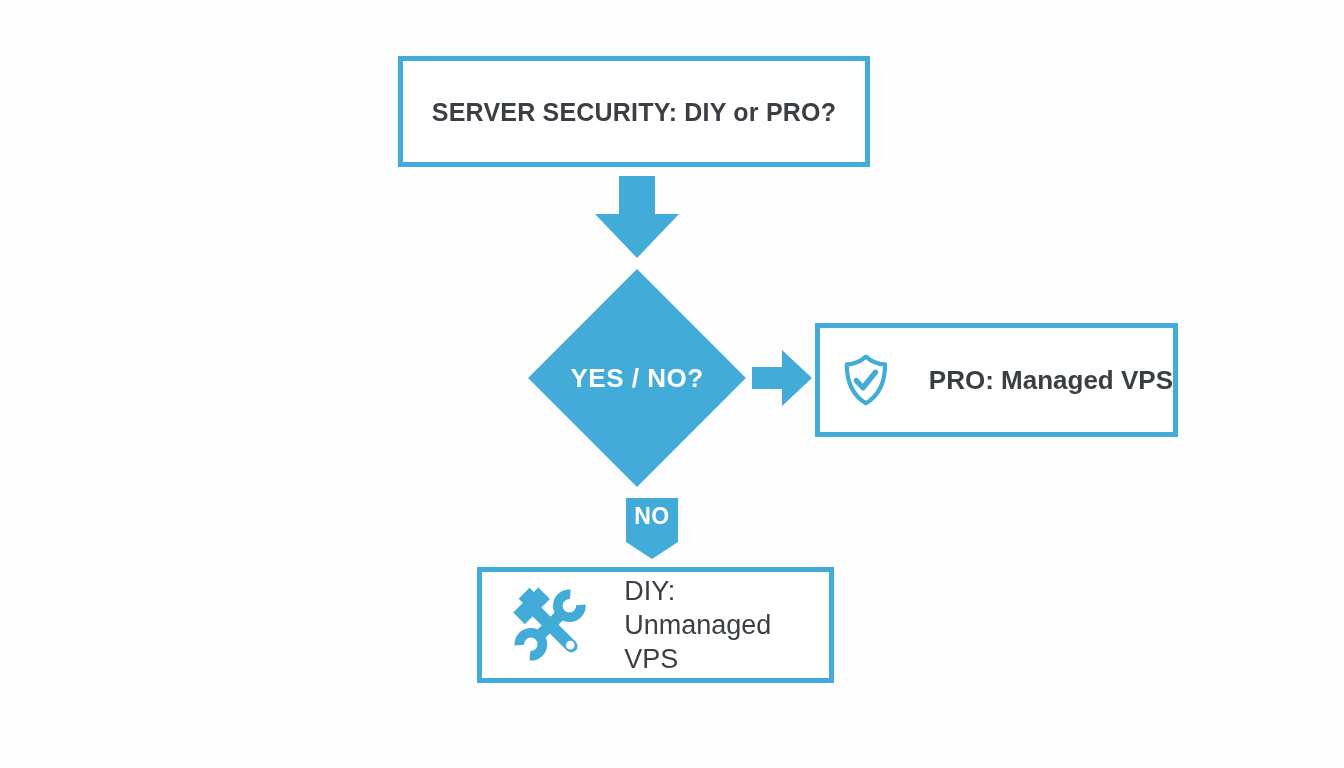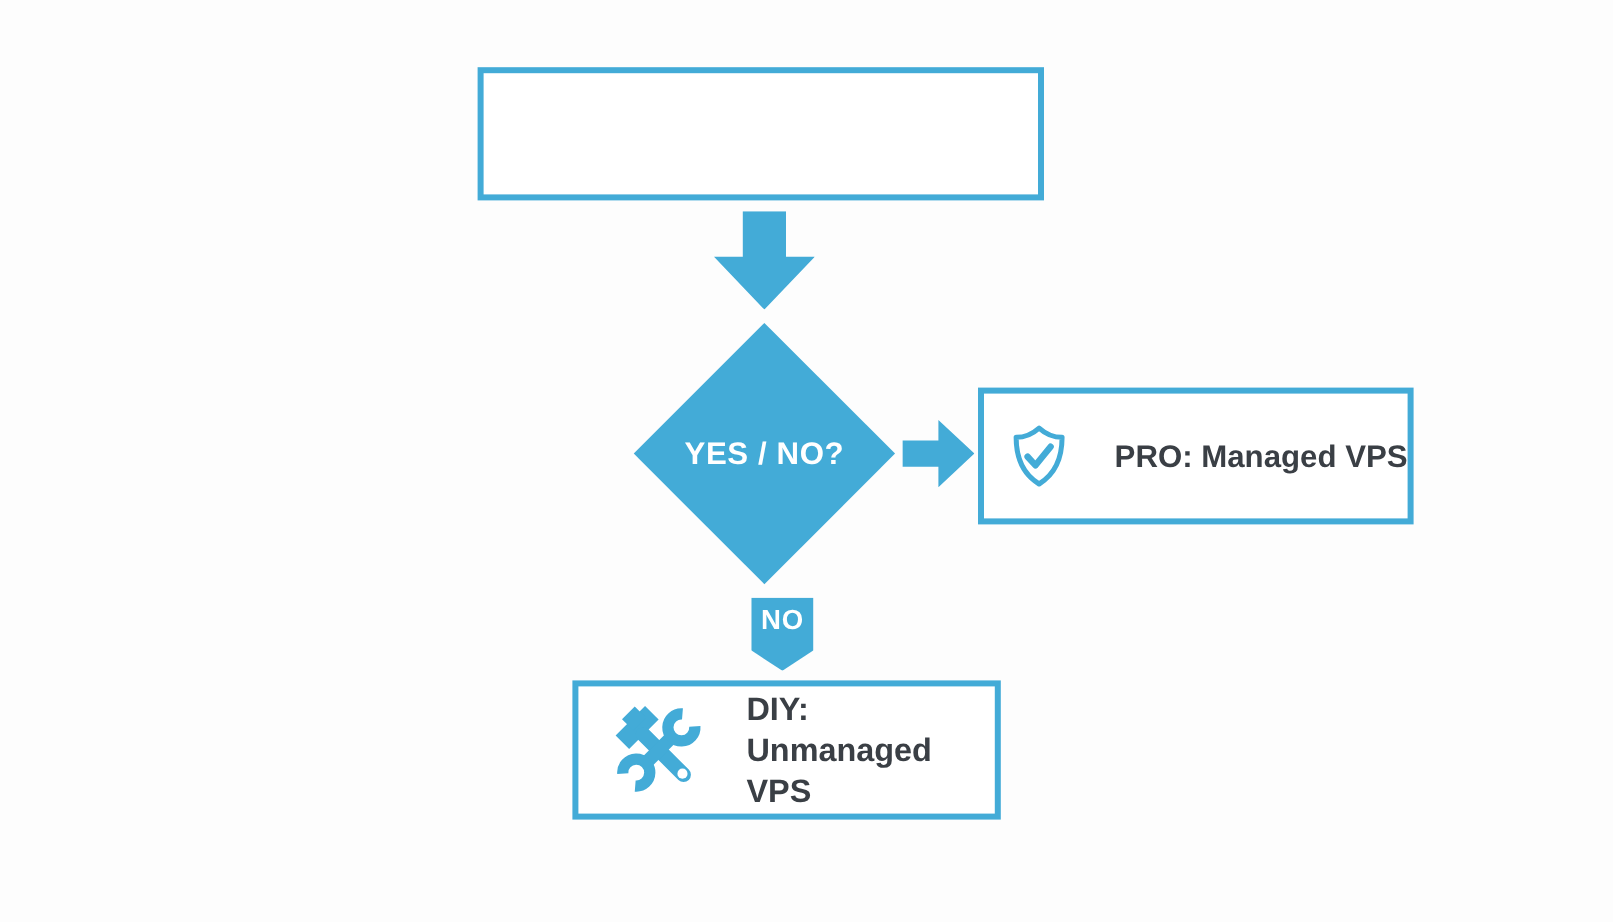--- a/index.html
+++ b/index.html
@@ -57,32 +57,33 @@
     left:815px;top:323px;width:363px;height:114px;
     display:flex;align-items:center;gap:39px;padding-left:22px;
     font-size:26px;white-space:nowrap;
   }
 
   
   .diy-box{
     left:477px;top:567px;width:357px;height:116px;
     display:flex;align-items:center;gap:28px;padding-left:22px;
   }
-  .diy-text{font-size:27px;line-height:34px;font-weight:bold;color:var(--ink);}
+  .diy-text{font-size:27px;line-height:34px;font-weight:normal;color:var(--ink);}
 
   .icon-svg{display:block;color:var(--accent);}
   .icon-svg .stroke{stroke:var(--accent);fill:none;}
   .icon-svg .fillshape{fill:var(--accent);}
 </style>
 </head>
 <body>
 
 <div class="canvas">
 
   <div class="node-box start-box">
+    <div>SERVER SECURITY: DIY or PRO?</div>
   </div>
 
   <svg class="arrow" style="left:595px;top:176px;" width="84" height="82" viewBox="0 0 84 82">
     <polygon points="24,0 60,0 60,38 84,38 42,82 0,38 24,38"></polygon>
   </svg>
 
   <div class="diamond">
     <div class="diamond-label">YES / NO?</div>
   </div>
 

